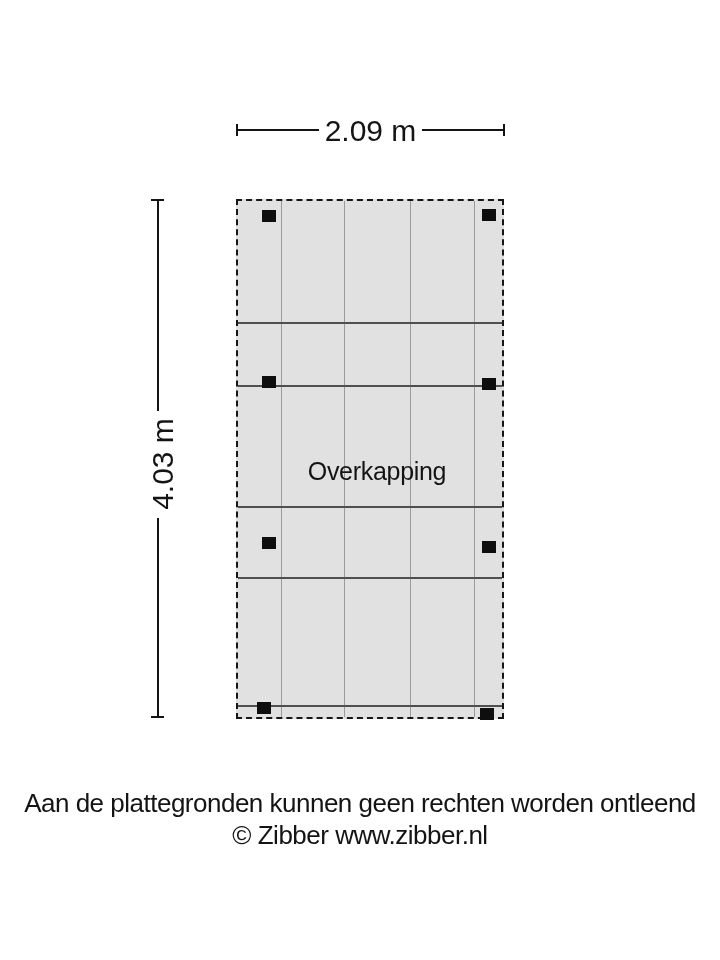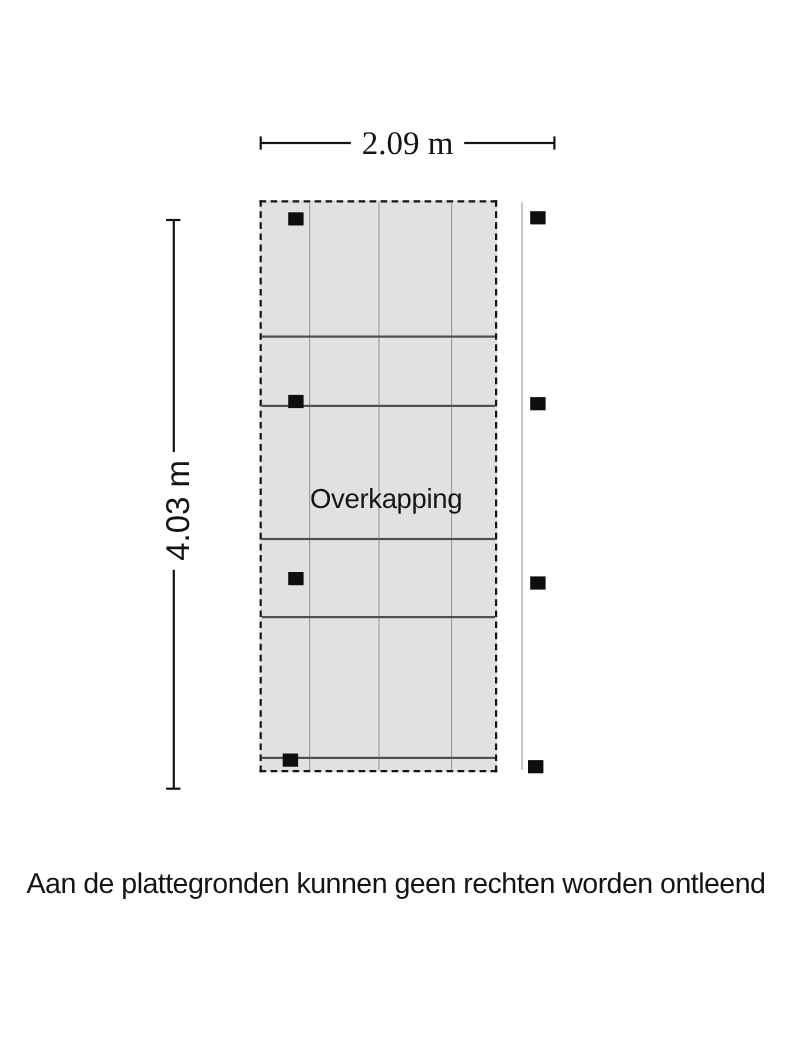--- a/index.html
+++ b/index.html
@@ -18,29 +18,29 @@
   .dim-seg-h{position:absolute;height:2px;background:var(--text,#141414);}
   .dim-seg-v{position:absolute;width:2px;background:var(--text,#141414);}
   .dim-tick-v{position:absolute;width:2px;height:12px;background:var(--text,#141414);}
   .dim-tick-h{position:absolute;width:13px;height:2px;background:var(--text,#141414);}
   .dim-label{
     position:absolute;
     font-size:30px;line-height:30px;
     text-align:center;white-space:nowrap;
     color:var(--text,#141414);
   }
-  .dim-label-w{left:236px;top:116px;width:269px;font-family:Liberation Serif, serif;}
+  .dim-label-w{left:236px;top:116px;width:269px;}
   .dim-label-h{
     left:88px;top:448px;width:150px;height:32px;line-height:32px;
     transform:rotate(-90deg);transform-origin:center center;
   }
   
   .plan{
     position:absolute;
-    left:236px;top:182px;width:216px;height:520px;
+    left:236px;top:199px;width:268px;height:520px;
     box-sizing:border-box;
     background:var(--plan_fill,#e1e1e1);
     border:2px dashed var(--plan_border,#161616);
   }
   .vline{position:absolute;top:0;bottom:0;width:1px;background:var(--grid_vertical,#9a9a9a);}
   .hline{position:absolute;left:0;right:0;height:1.5px;background:var(--grid_horizontal,#4f4f4f);}
   .post{position:absolute;width:14px;height:12px;background:var(--post,#0e0e0e);}
   .room-label{
     position:absolute;left:14px;right:0;top:256px;
     text-align:center;
@@ -97,15 +97,16 @@
     <div class="post" style="left:24px;top:336px;"></div>
     <div class="post" style="left:244px;top:340px;"></div>
     <div class="post" style="left:19px;top:501px;"></div>
     <div class="post" style="left:242px;top:507px;"></div>
 
     <div class="room-label">Overkapping</div>
   </div>
 
   <div class="footer">
     <div>Aan de plattegronden kunnen geen rechten worden ontleend</div>
+    <div>© Zibber www.zibber.nl</div>
   </div>
 
 </div>
 
 </body></html>

